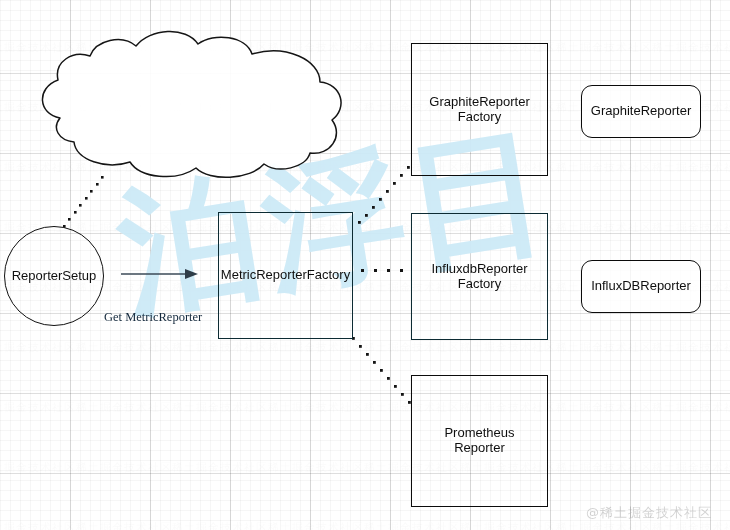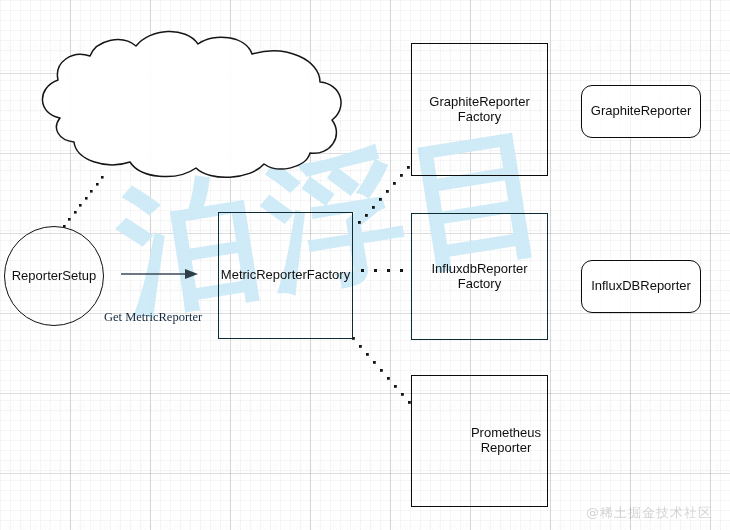--- a/index.html
+++ b/index.html
@@ -300,21 +300,21 @@
   <div class="shape rect-node" style="left:411px; top:43px; width:137px; height:133px;">
     <span class="shape-label">GraphiteReporter
 Factory</span>
   </div>
 
   <div class="shape rect-node accent" style="left:411px; top:213px; width:137px; height:127px;">
     <span class="shape-label">InfluxdbReporter
 Factory</span>
   </div>
 
-  <div class="shape rect-node" style="left:411px; top:375px; width:137px; height:132px;justify-content:flex-end;">
+  <div class="shape rect-node" style="left:411px; top:375px; width:137px; height:132px;">
     <span class="shape-label">Prometheus
 Reporter</span>
   </div>
 
   <div class="shape rounded-node" style="left:581px; top:85px; width:120px; height:53px;">
     <span class="shape-label">GraphiteReporter</span>
   </div>
 
   <div class="shape rounded-node" style="left:581px; top:260px; width:120px; height:53px;">
     <span class="shape-label">InfluxDBReporter</span>

